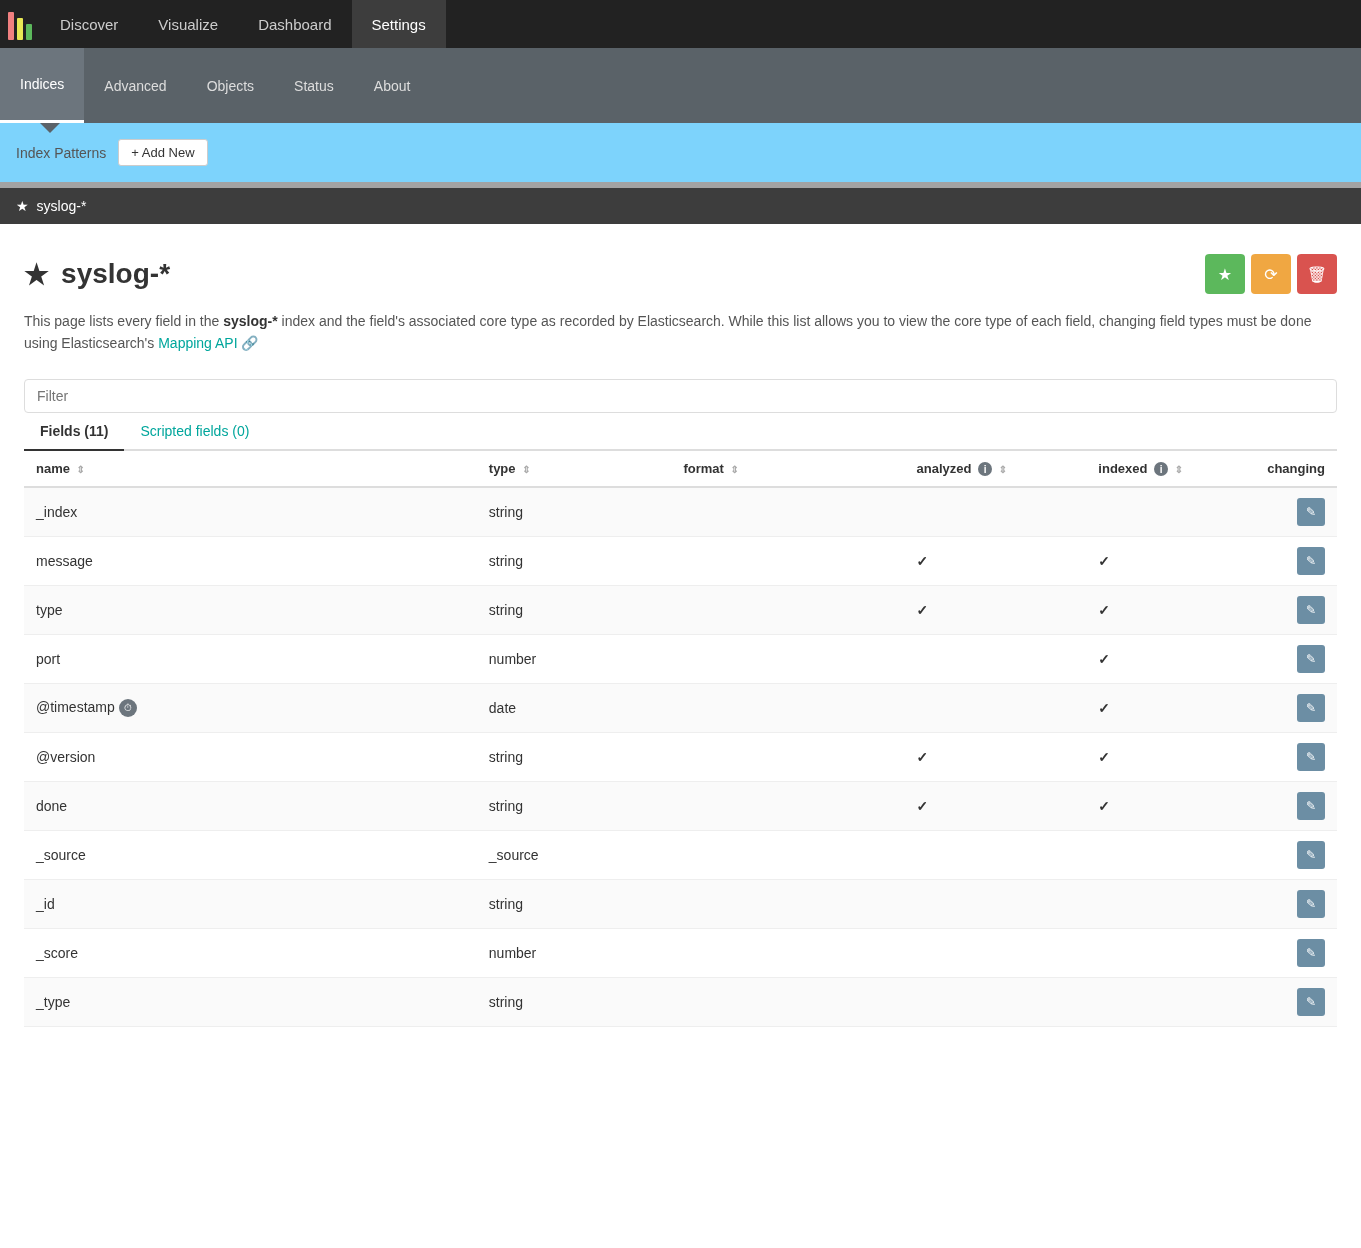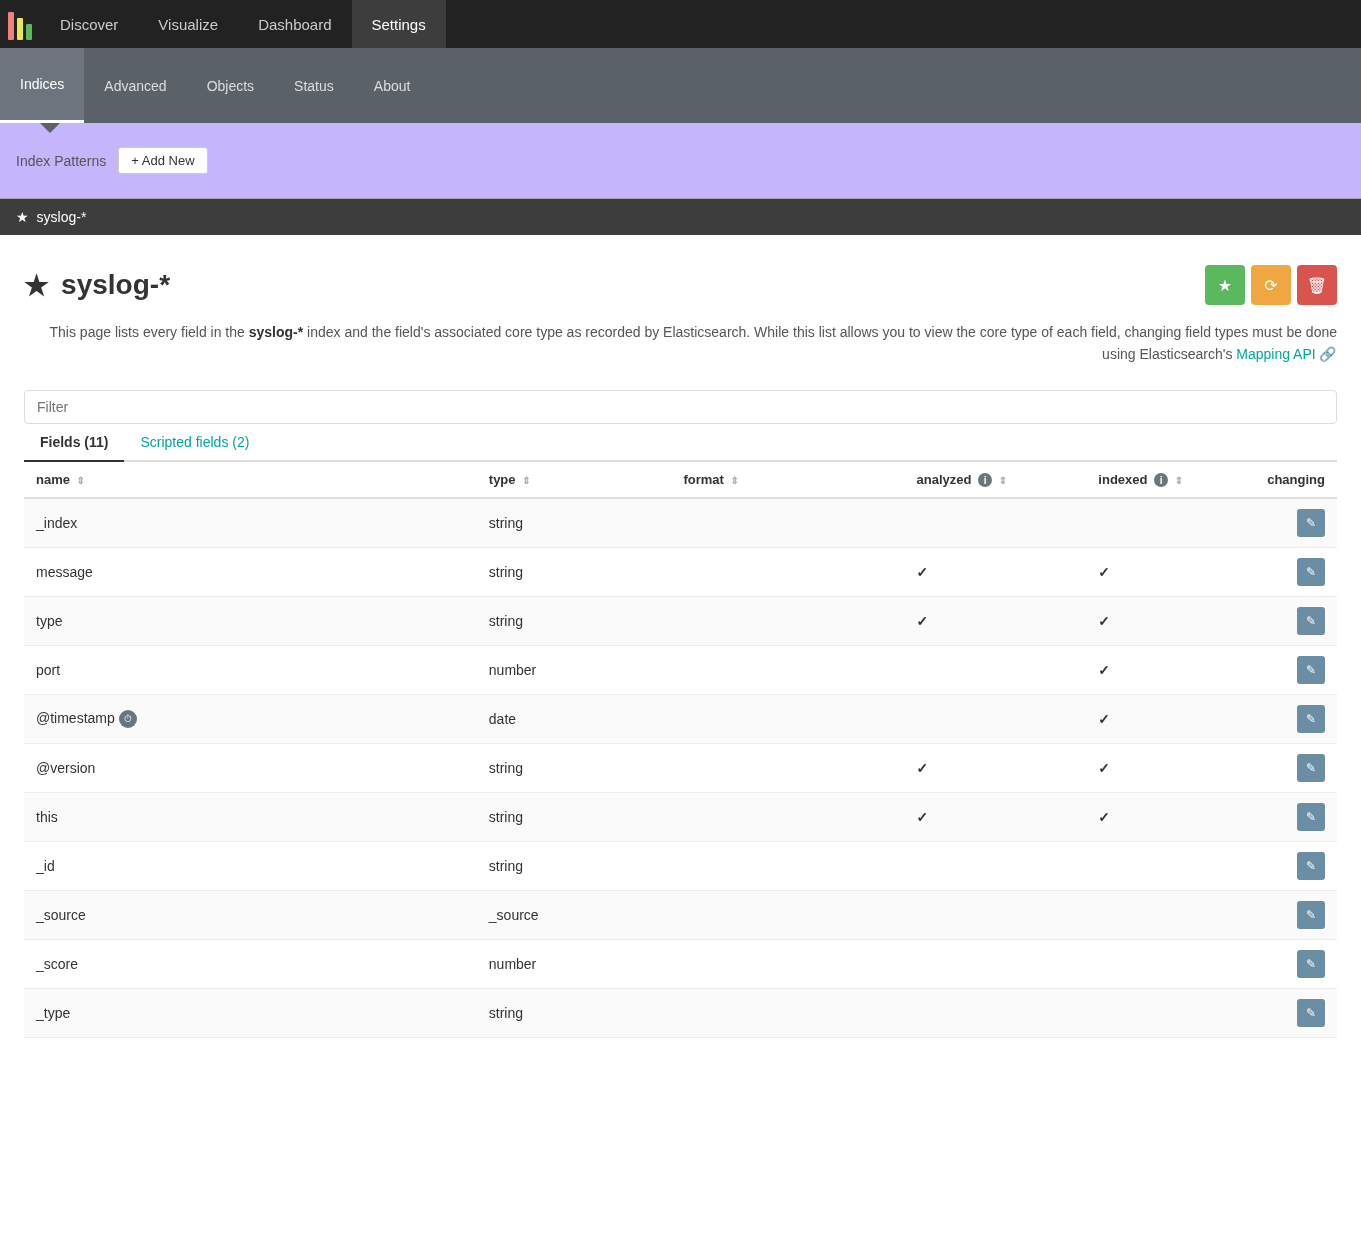--- a/index.html
+++ b/index.html
@@ -72,26 +72,26 @@
       bottom: -10px;
       left: 40px;
       width: 0; height: 0;
       border-left: 10px solid transparent;
       border-right: 10px solid transparent;
       border-top: 10px solid #5a6268;
     }
 
     
     .index-patterns-bar {
-      background: #c4b5fd;
-      padding: 24px 16px;
+      background: #7dd3fc;
+      padding: 16px 16px;
       display: flex;
       align-items: center;
       gap: 12px;
-      border-bottom: 1px solid #a3a3a3;
+      border-bottom: 6px solid #a3a3a3;
     }
     .index-patterns-label {
       font-size: 14px;
       color: #555;
     }
     .add-new-btn {
       background: #fff;
       border: 1px solid #ccc;
       padding: 5px 12px;
       border-radius: 3px;
@@ -155,21 +155,20 @@
     }
     .btn-star { background: #5cb85c; }
     .btn-refresh { background: #f0a742; }
     .btn-delete { background: #d9534f; }
 
     .description {
       font-size: 14px;
       color: #555;
       margin-bottom: 24px;
       line-height: 1.6;
-      text-align: right;
     }
     .description strong { color: #333; }
     .mapping-api-link { color: #00a69c; text-decoration: none; }
 
     
     .filter-container {
     }
     .filter-input {
       width: 100%;
       padding: 8px 12px;
@@ -329,21 +328,21 @@
   <p class="description">
     <span>This page lists every field in the </span><strong>syslog-*</strong><span> index and the field's associated core type as recorded by Elasticsearch. While this list allows you to view the core type of each field, changing field types must be done using Elasticsearch's </span><a href="#" class="mapping-api-link">Mapping API</a> 🔗
   </p>
 
   <div class="filter-container">
     <input class="filter-input" type="text" placeholder="Filter" style="">
   </div>
 
   <div class="tabs">
     <button class="tab active">Fields (11)</button>
-    <button class="tab teal">Scripted fields (2)</button>
+    <button class="tab teal">Scripted fields (0)</button>
   </div>
 
   <table class="fields-table">
     <thead>
       <tr>
         <th class="col-name">
           <span>name</span>
           <span class="sort-icon">⇕</span>
         </th>
         <th class="col-type">
@@ -424,50 +423,50 @@
           <td>@version</td>
           <td>string</td>
           <td></td>
           <td><span class="check-mark">✓</span></td>
           <td><span class="check-mark">✓</span></td>
           <td style="text-align: right;">
             <button class="edit-btn">✎</button>
           </td>
         </tr>
         <tr>
-          <td>this</td>
-          <td>string</td>
-          <td></td>
-          <td><span class="check-mark">✓</span></td>
-          <td><span class="check-mark">✓</span></td>
-          <td style="text-align: right;">
-            <button class="edit-btn">✎</button>
-          </td>
-        </tr>
-        <tr>
-          <td>_id</td>
-          <td>string</td>
-          <td></td>
-          <td></td>
-          <td></td>
+          <td>done</td>
+          <td>string</td>
+          <td></td>
+          <td><span class="check-mark">✓</span></td>
+          <td><span class="check-mark">✓</span></td>
           <td style="text-align: right;">
             <button class="edit-btn">✎</button>
           </td>
         </tr>
         <tr>
           <td>_source</td>
           <td>_source</td>
           <td></td>
           <td></td>
           <td></td>
           <td style="text-align: right;">
             <button class="edit-btn">✎</button>
           </td>
         </tr>
         <tr>
+          <td>_id</td>
+          <td>string</td>
+          <td></td>
+          <td></td>
+          <td></td>
+          <td style="text-align: right;">
+            <button class="edit-btn">✎</button>
+          </td>
+        </tr>
+        <tr>
           <td>_score</td>
           <td>number</td>
           <td></td>
           <td></td>
           <td></td>
           <td style="text-align: right;">
             <button class="edit-btn">✎</button>
           </td>
         </tr>
         <tr>

